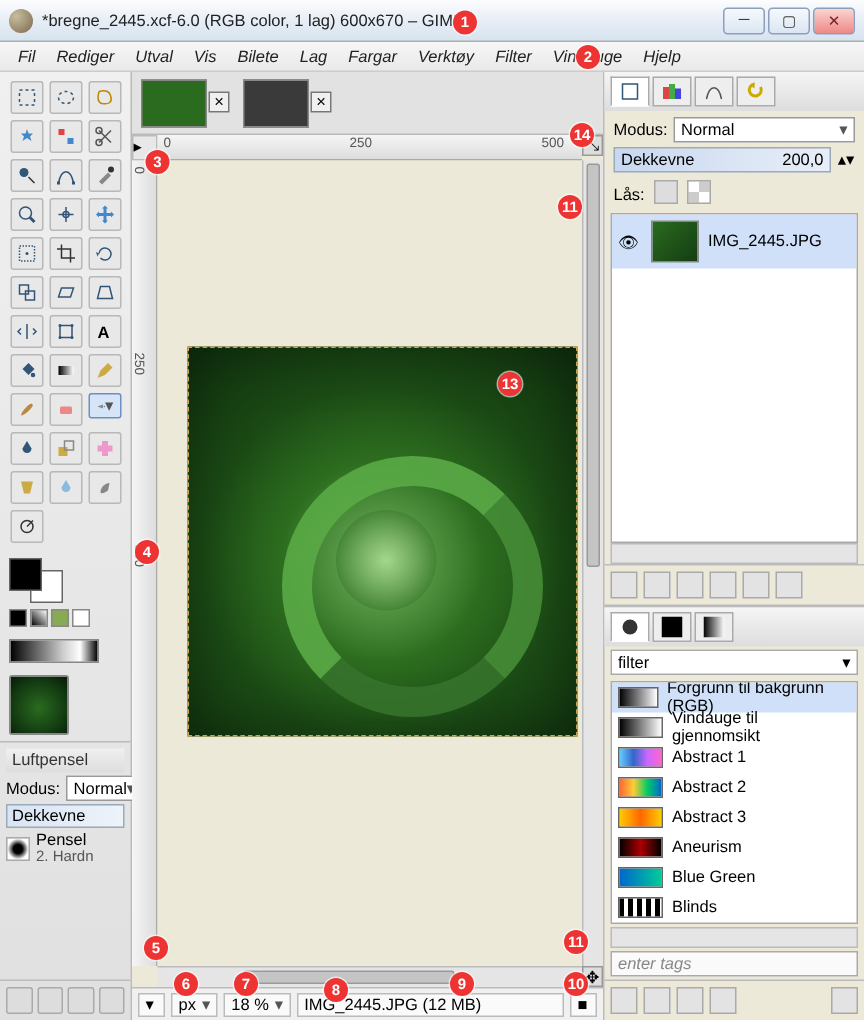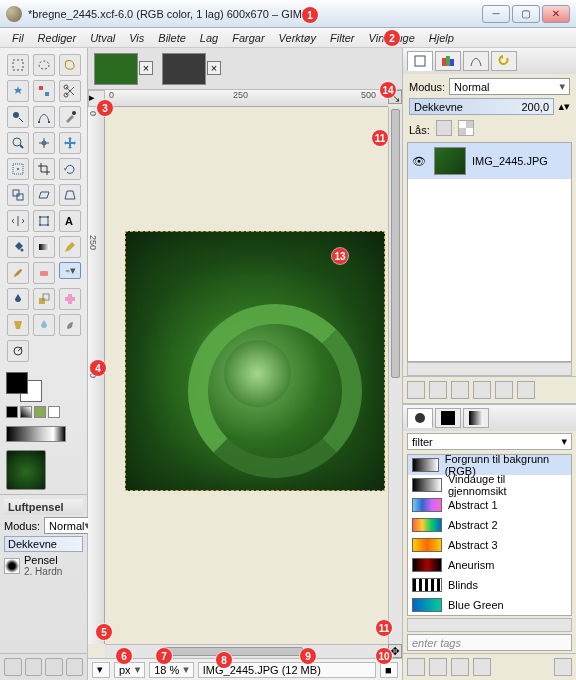--- a/index.html
+++ b/index.html
@@ -30,21 +30,21 @@
 .sw-fg { position:absolute; left:0; top:0; width:22px; height:22px; background:#000; border:1px solid #666; }
 .sw-bg { position:absolute; right:0; bottom:0; width:22px; height:22px; background:#fff; border:1px solid #666; }
 .pal { margin-top:4px; display:flex; gap:2px; }
 .pal .chip{ width:12px; height:12px; border:1px solid #888; }
 
 .grad-thumb { width:60px; height:16px; margin:4px 6px; background:linear-gradient(90deg,#000,#444,#888,#ccc,#fff,#000); border:1px solid #888;}
 
 .mini-img { width:40px; height:40px; margin:4px 6px; background:radial-gradient(circle at 50% 55%, #2a6b1f, #143d12 60%, #061a05); border:1px solid #888; border-radius:2px; }
 
 .tool-opts { border-top:1px solid #bbb; padding:4px; flex:1; display:flex; flex-direction:column; gap:2px; }
-.tool-opts .heading { font-weight:bold; color:#333; background:linear-gradient(#f0f0f0,#ddd); padding:2px 4px;}
+.tool-opts .heading { font-weight:normal; color:#333; background:linear-gradient(#f0f0f0,#ddd); padding:2px 4px;}
 .opt-row { display:flex; align-items:center; gap:4px; }
 .opt-input { flex:1; height:16px; background:linear-gradient(90deg,#d8e4f4,#eef3fa); border:1px solid #9ab; font-size:10px; padding:0 3px; display:flex; align-items:center;}
 .bottom-icons { display:flex; gap:3px; padding:4px; border-top:1px solid #bbb; }
 .bottom-icons .bi { width:18px; height:18px; background:#ddd; border:1px solid #aaa; border-radius:2px; }
 
 
 .center { flex:1; display:flex; flex-direction:column; background:#ece9d8; }
 .thumbs { height:42px; background:#e2e2e2; display:flex; align-items:center; padding:4px 6px; gap:6px; border-bottom:1px solid #bbb;}
 .thumb { height:32px; width:44px; border:1px solid #888; background:#2a6b1f; display:inline-block; position:relative;}
 .thumb .x{ position:absolute; right:-16px; top:7px; width:14px; height:14px; border:1px solid #777; background:#f0f0f0; display:flex; align-items:center; justify-content:center;}
@@ -533,26 +533,26 @@
           </div>
           <div class="grad-item">
             <div class="gsw" style="background: linear-gradient(90deg, rgb(255, 204, 0), rgb(255, 102, 0), rgb(255, 204, 0));"></div>
             <span>Abstract 3</span>
           </div>
           <div class="grad-item">
             <div class="gsw" style="background: linear-gradient(90deg, rgb(0, 0, 0), rgb(170, 0, 0), rgb(0, 0, 0));"></div>
             <span>Aneurism</span>
           </div>
           <div class="grad-item">
+            <div class="gsw" style="background: linear-gradient(90deg, rgb(0, 102, 204), rgb(0, 204, 153));"></div>
+            <span>Blue Green</span>
+          </div>
+          <div class="grad-item">
             <div class="gsw" style="background: repeating-linear-gradient(90deg, rgb(0, 0, 0) 0px, rgb(0, 0, 0) 3px, rgb(255, 255, 255) 3px, rgb(255, 255, 255) 6px);"></div>
             <span>Blinds</span>
-          </div>
-          <div class="grad-item">
-            <div class="gsw" style="background: linear-gradient(90deg, rgb(0, 102, 204), rgb(0, 204, 153));"></div>
-            <span>Blue Green</span>
           </div>
         </div>
       <div class="layers-hscroll"></div>
       <div class="tagrow">
           <span>enter tags</span>
         </div>
       <div class="dock-btns">
         <div class="db"></div>
         <div class="db"></div>
         <div class="db"></div>

